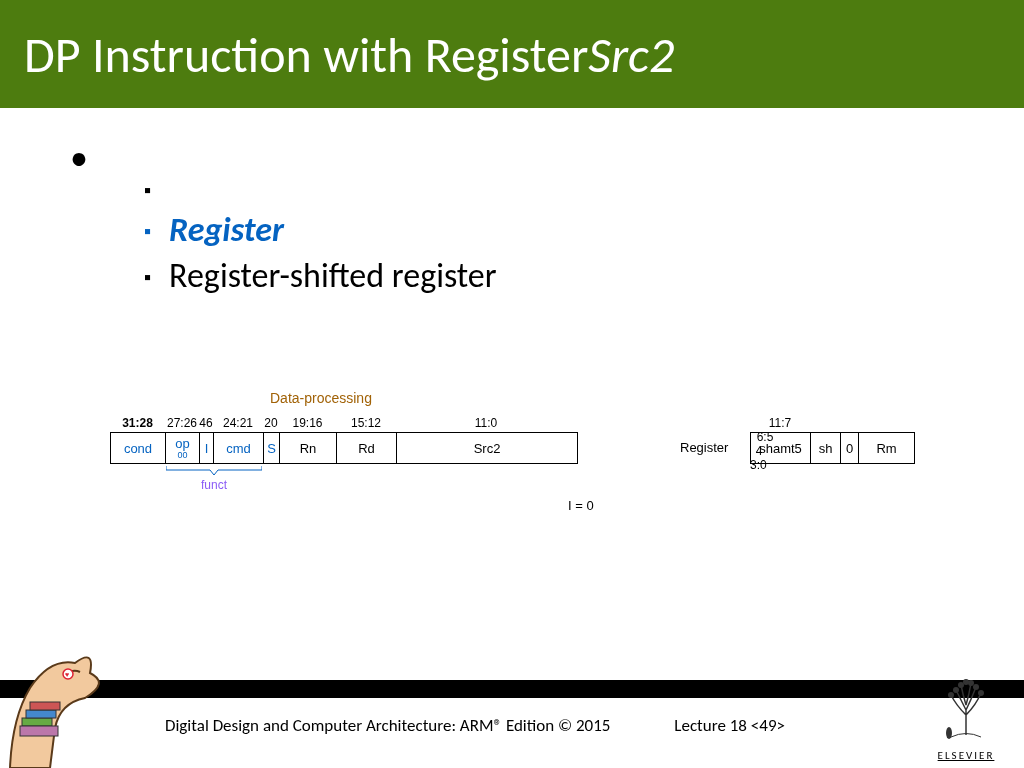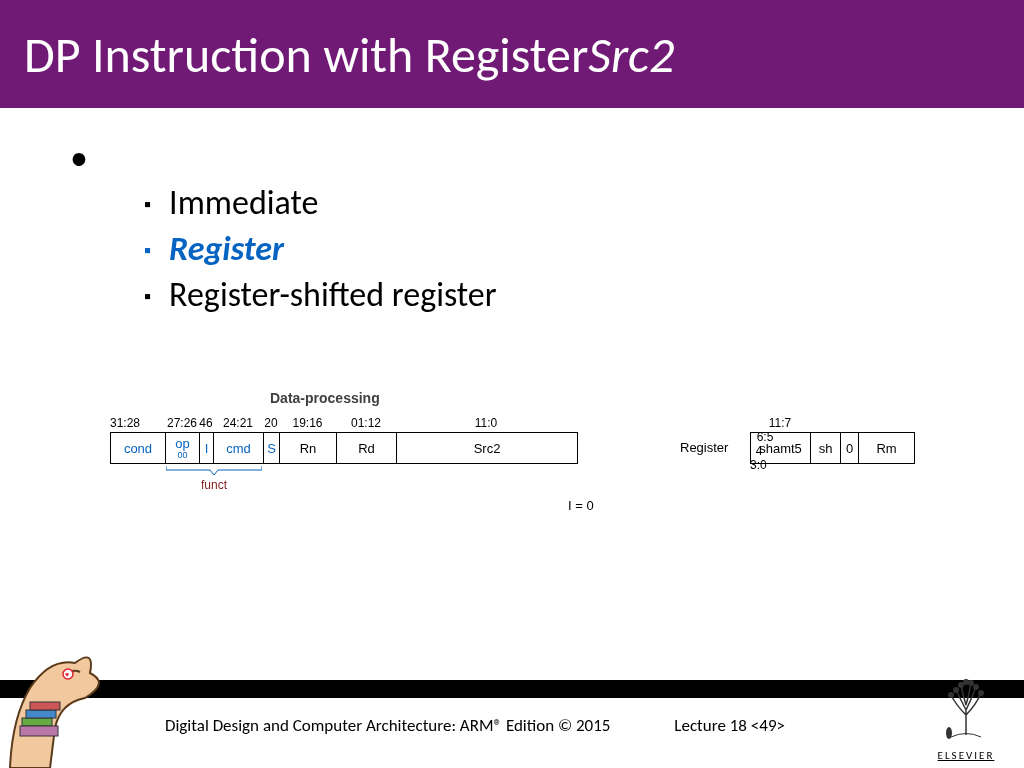--- a/index.html
+++ b/index.html
@@ -5,21 +5,21 @@
   * { margin: 0; padding: 0; box-sizing: border-box; }
   body {
     width: 1024px;
     height: 768px;
     font-family: Calibri, Arial, sans-serif;
     background: #fff;
     position: relative;
     overflow: hidden;
   }
   .title-bar {
-    background: #701a75;
+    background: #4d7c0f;
     color: #fff;
     height: 108px;
     display: flex;
     align-items: center;
     padding-left: 24px;
     font-size: 50px;
     font-weight: 300;
   }
   .title-bar .italic { font-style: italic; }
   .content {
@@ -55,22 +55,22 @@
     font-style: italic;
   }
   .diagram {
     position: absolute;
     top: 390px;
     left: 110px;
     width: 820px;
     font-family: Arial, sans-serif;
   }
   .dp-title {
-    color: #404040;
-    font-weight: bold;
+    color: #a16207;
+    font-weight: normal;
     font-size: 14px;
     position: absolute;
     left: 160px;
     top: 0;
   }
   .bit-labels {
     position: absolute;
     top: 26px;
     font-size: 12px;
     display: flex;
@@ -96,21 +96,21 @@
   .field .sub { font-size: 9px; line-height: 1; }
   .funct-bracket {
     position: absolute;
     top: 76px;
     left: 56px;
     width: 96px;
     text-align: center;
   }
   .funct-bracket svg { display: block; }
   .funct-label {
-    color: #7f1d1d;
+    color: #8b5cf6;
     font-size: 12px;
     margin-top: 2px;
   }
   .i-eq {
     position: absolute;
     top: 108px;
     left: 458px;
     font-size: 13px;
   }
   .reg-label {
@@ -187,43 +187,42 @@
   <span class="italic">Src2</span>
 </div>
 
 <div class="content">
   <div class="bullet-l1">
     <span class="dot">•</span>
   </div>
   <div id="l2-container">
       <div class="bullet-l2">
         <span class="sq">▪</span>
-        <span>Immediate</span>
       </div>
       <div class="bullet-l2">
         <span class="sq" style="color: rgb(5, 99, 193);">▪</span>
         <span class="highlight">Register</span>
       </div>
       <div class="bullet-l2">
         <span class="sq">▪</span>
         <span>Register-shifted register</span>
       </div>
     </div>
 </div>
 
 <div class="diagram">
   <div class="dp-title">Data-processing</div>
   <div class="bit-labels" id="bits-main">
-      <span style="display: inline-block; width: 55px; text-align: left;">31:28</span>
+      <span style="display: inline-block; width: 55px; text-align: center; font-weight: bold;">31:28</span>
       <span style="display: inline-block; width: 34px; text-align: center;">27:26</span>
       <span style="display: inline-block; width: 14px; text-align: center;">46</span>
       <span style="display: inline-block; width: 50px; text-align: center;">24:21</span>
       <span style="display: inline-block; width: 16px; text-align: center;">20</span>
       <span style="display: inline-block; width: 57px; text-align: center;">19:16</span>
-      <span style="display: inline-block; width: 60px; text-align: center;">01:12</span>
+      <span style="display: inline-block; width: 60px; text-align: center;">15:12</span>
       <span style="display: inline-block; width: 180px; text-align: center;">11:0</span>
     </div>
   <div class="main-fields" id="fields-main">
       <div class="field blue" style="width: 55px;">
         <span>cond</span>
       </div>
       <div class="field blue" style="width: 34px;">
         <span>op</span>
         <span class="sub">00</span>
       </div>

